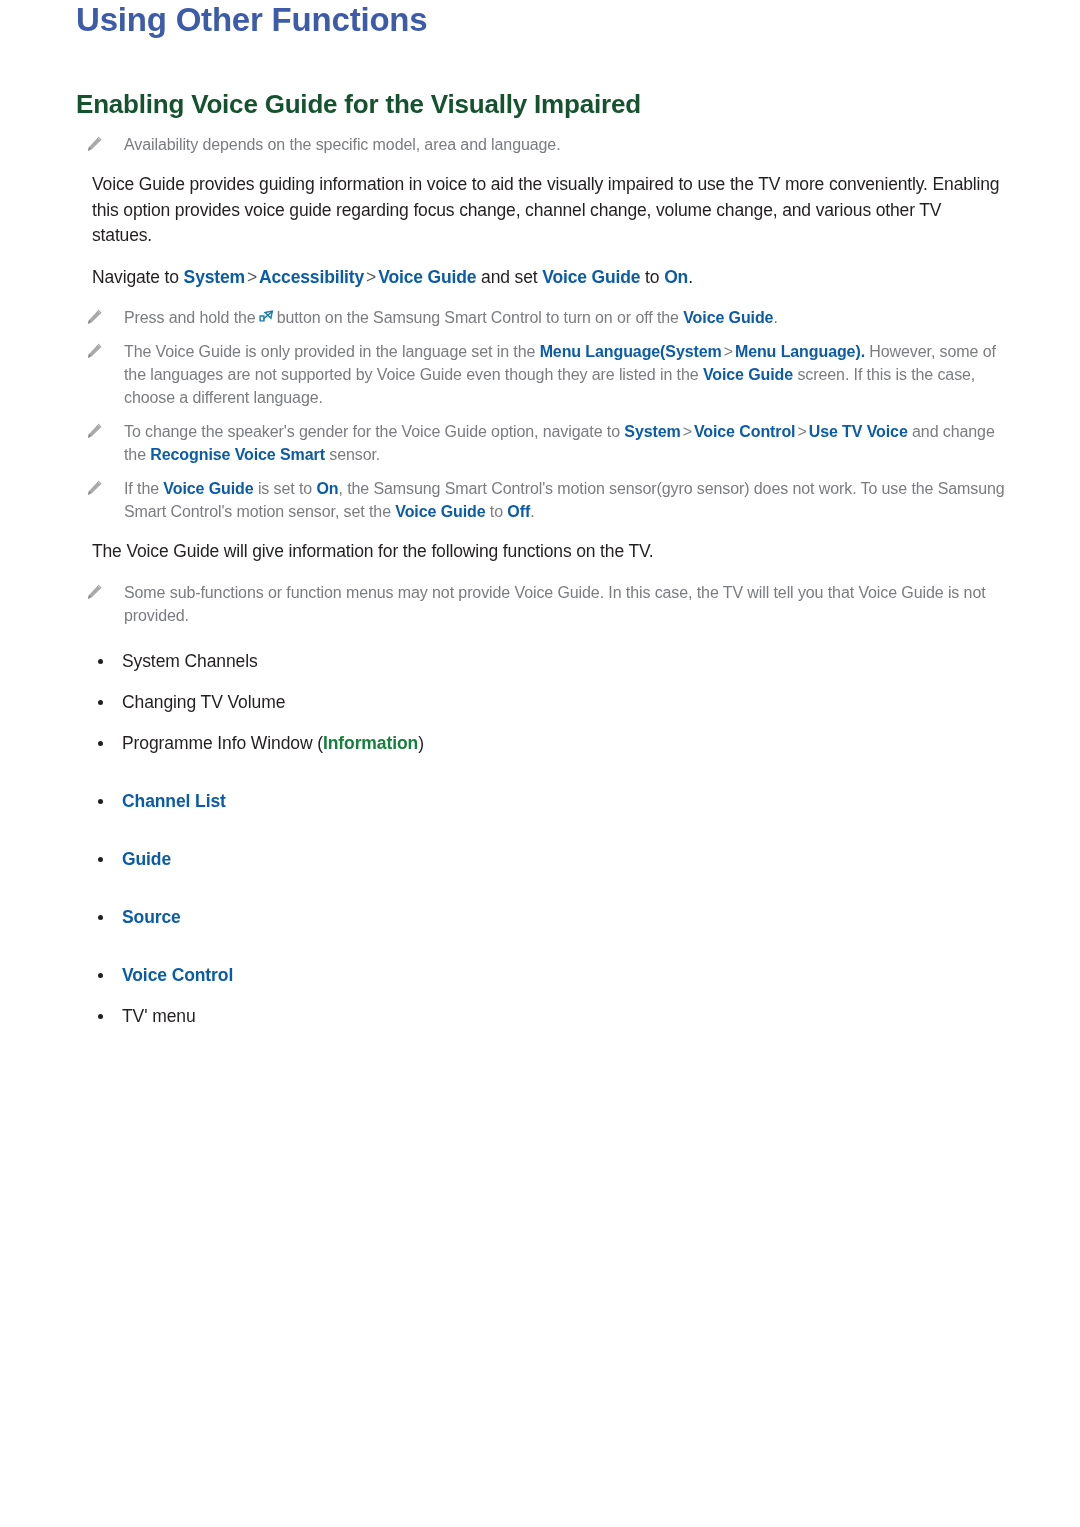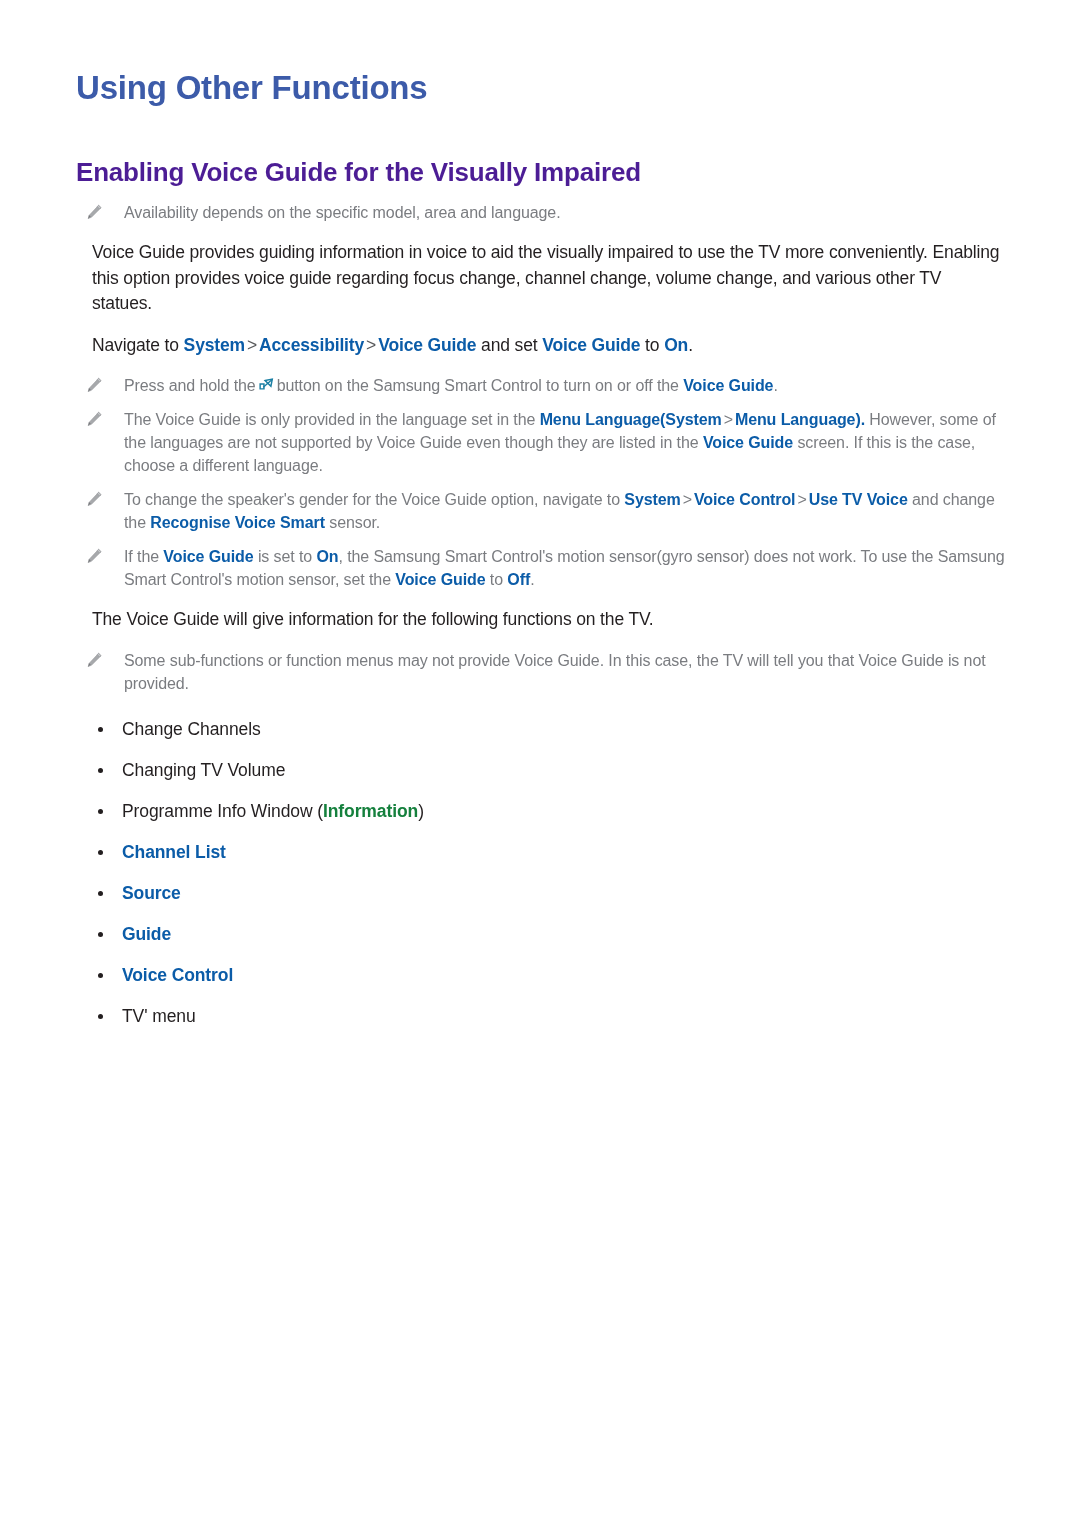--- a/index.html
+++ b/index.html
@@ -28,28 +28,27 @@
     width: 944px;
   }
 
   
   h1.doc-title {
     font-size: 33px;
     line-height: 40px;
     font-weight: bold;
     color: #3c5ba9;
     margin: 0;
-    padding-top: 68px;
     letter-spacing: -0.2px;
   }
   h2.section-title {
     font-size: 26px;
     line-height: 32px;
     font-weight: bold;
-    color: #4c1d95;
+    color: #14532d;
     margin: 0;
     padding-top: 48px;
     letter-spacing: -0.2px;
   }
 
   
   .breadcrumb {
     font-size: 17px;
     line-height: 24px;
     font-weight: bold;
@@ -138,20 +137,21 @@
     left: 22px;
     top: 10px;
     width: 5px;
     height: 5px;
     border-radius: 50%;
     background: #231f20;
   }
   ul.func-list li.is-link {
     color: #0b5ca8;
     font-weight: bold;
+    margin-top: 34px;
   }
   ul.func-list li .inline-link {
     color: #15803d;
     font-weight: bold;
   }
 </style>
 </head>
 <body>
 
 <div class="page">
@@ -257,40 +257,40 @@
           <path d="M14.6 2.3 L17.0 4.7 L15.7 6.0 L13.3 3.6 Z" fill="#c7c9cb"></path>
           <path d="M4.3 15.4 L5.3 12.2 L6.6 13.5 Z" fill="#6d6e71"></path>
         </g>
       </svg>
       <span>Some sub-functions or function menus may not provide Voice Guide. In this case, the TV will tell you that Voice Guide is not provided.</span>
     </div>
 
     <ul class="func-list">
       <li>
         <span class="dot"></span>
-        <span>Change Channels</span>
+        <span>System Channels</span>
       </li>
       <li>
         <span class="dot"></span>
         <span>Changing TV Volume</span>
       </li>
       <li>
         <span class="dot"></span><span>Programme Info Window (</span><span class="inline-link">Information</span><span>)</span>
       </li>
       <li class="is-link">
         <span class="dot"></span>
         <span>Channel List</span>
       </li>
       <li class="is-link">
         <span class="dot"></span>
+        <span>Guide</span>
+      </li>
+      <li class="is-link">
+        <span class="dot"></span>
         <span>Source</span>
-      </li>
-      <li class="is-link">
-        <span class="dot"></span>
-        <span>Guide</span>
       </li>
       <li class="is-link">
         <span class="dot"></span>
         <span>Voice Control</span>
       </li>
       <li>
         <span class="dot"></span>
         <span>TV' menu</span>
       </li>
     </ul>

